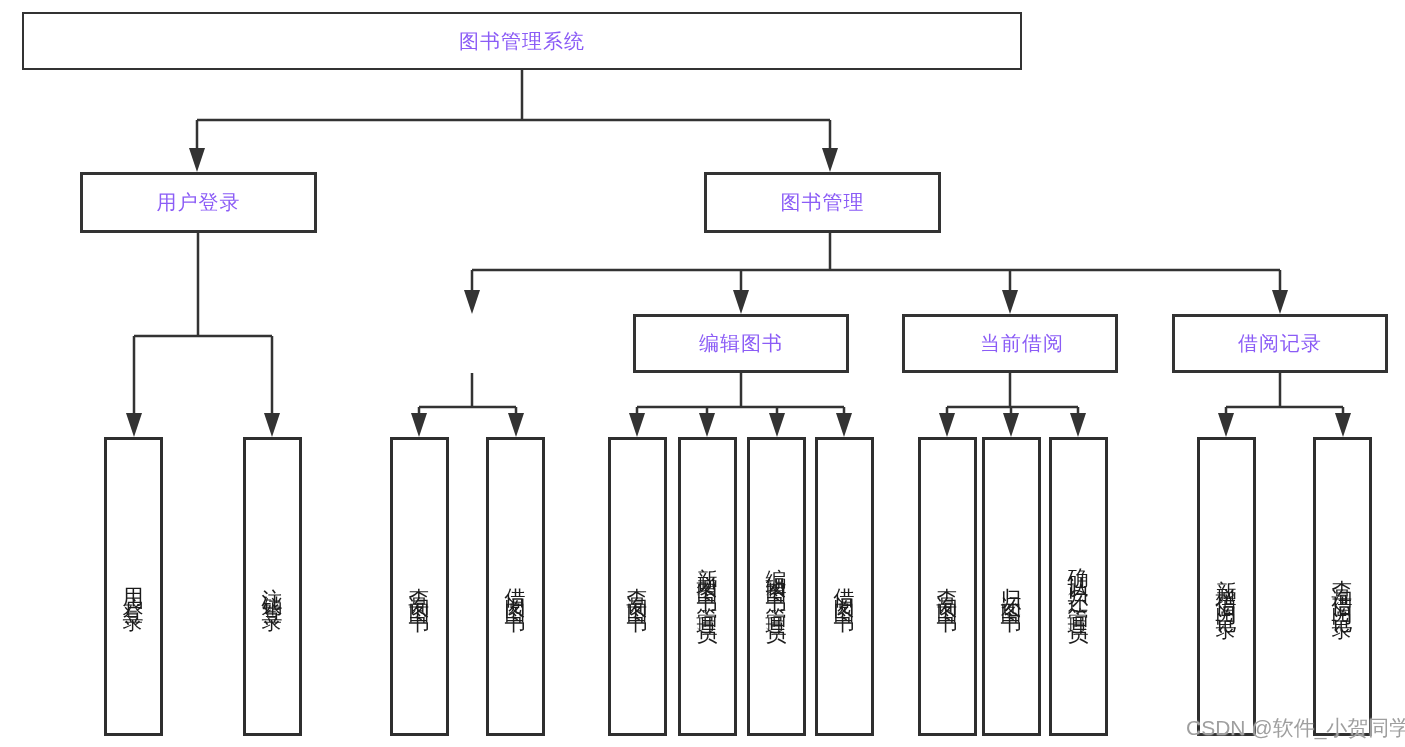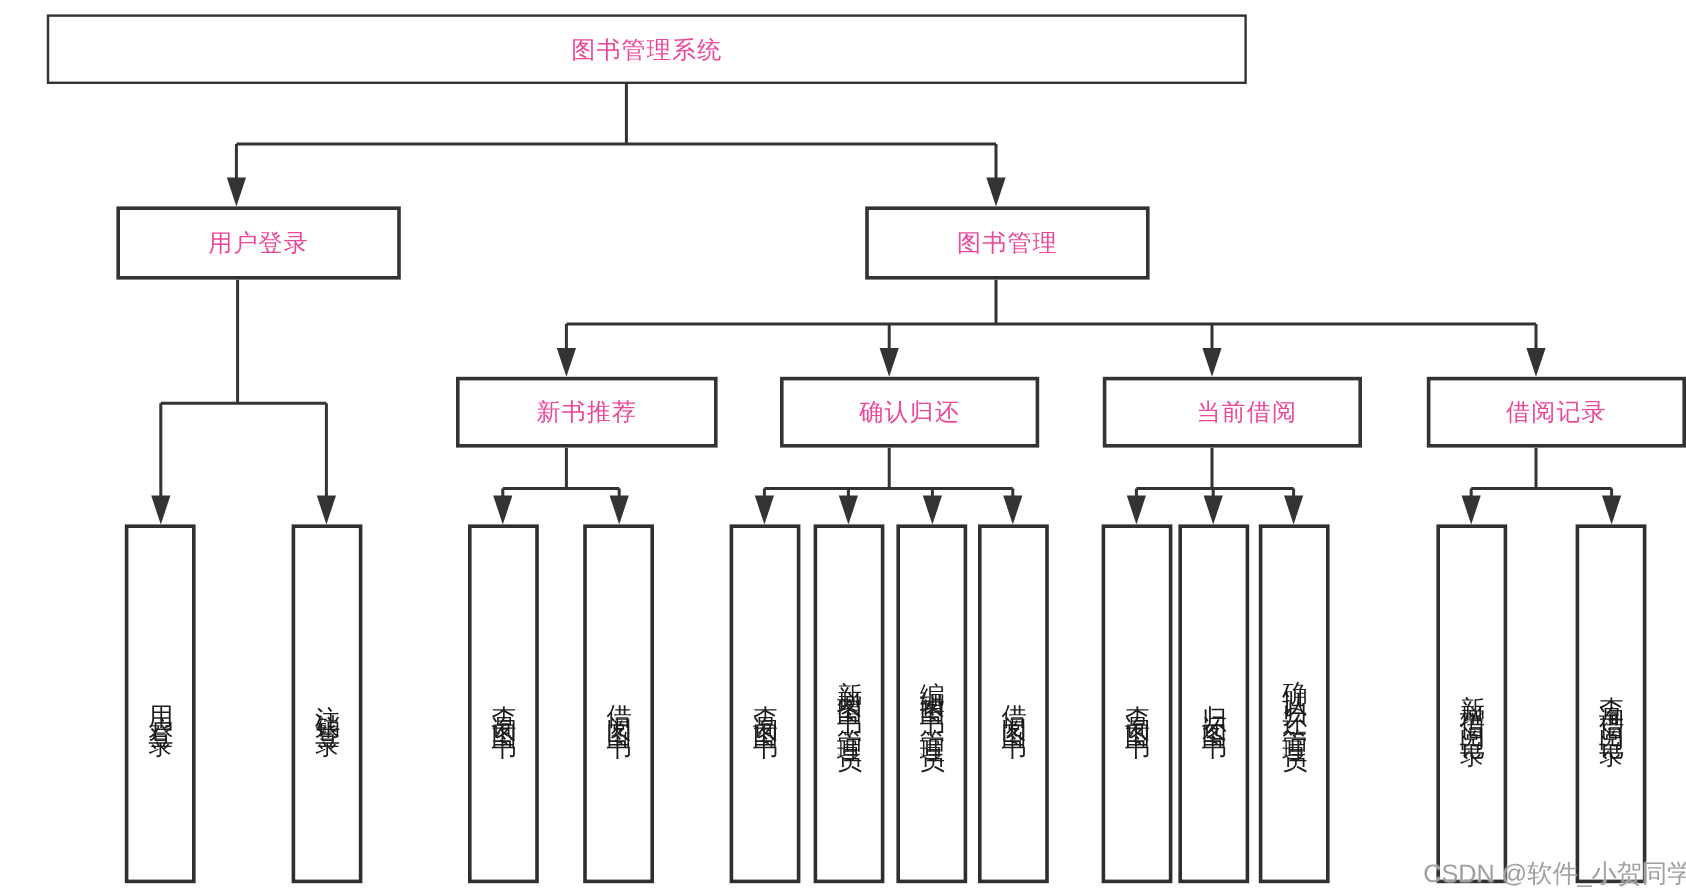--- a/index.html
+++ b/index.html
@@ -18,23 +18,22 @@
     position: absolute; left: 0; top: 0;
     width: 1405px; height: 747px;
   }
   
   .hbox {
     position: absolute;
     background: #ffffff;
     border: 3px solid #333333;
     display: flex; align-items: center; justify-content: center;
     font-size: 20px;
-    color: #ec4899;
+    color: #8b5cf6;
     letter-spacing: 1px;
-    margin-left: 17px;
   }
   .hbox.root { border-width: 2px; }
   
   .vbox {
     position: absolute;
     background: #ffffff;
     border: 3px solid #2f2f2f;
     display: flex; align-items: center; justify-content: center;
     top: 437px; height: 299px; width: 59px;
   }
@@ -100,22 +99,21 @@
       <polygon points="1218,413 1234,413 1226,437"></polygon>
       <polygon points="1335,413 1351,413 1343,437"></polygon>
     </g>
   </svg>
 
   <div class="hbox root" style="left:22px; top:12px; width:1000px; height:58px;">图书管理系统</div>
 
   <div class="hbox" style="left:80px; top:172px; width:237px; height:61px;">用户登录</div>
   <div class="hbox" style="left:704px; top:172px; width:237px; height:61px;">图书管理</div>
 
-  <div class="hbox" style="left:363px; top:314px; width:218px; height:59px;">新书推荐</div>
-  <div class="hbox" style="left:633px; top:314px; width:216px; height:59px;">确认归还</div>
+  <div class="hbox" style="left:633px; top:314px; width:216px; height:59px;">编辑图书</div>
   <div class="hbox" style="left:902px; top:314px; width:216px; height:59px;padding-left:24px;">当前借阅</div>
   <div class="hbox" style="left:1172px; top:314px; width:216px; height:59px;">借阅记录</div>
 
   <div class="vbox" style="left:104px;">
     <span class="vlabel">用户登录</span>
   </div>
   <div class="vbox" style="left:243px;">
     <span class="vlabel">注销登录</span>
   </div>
 

